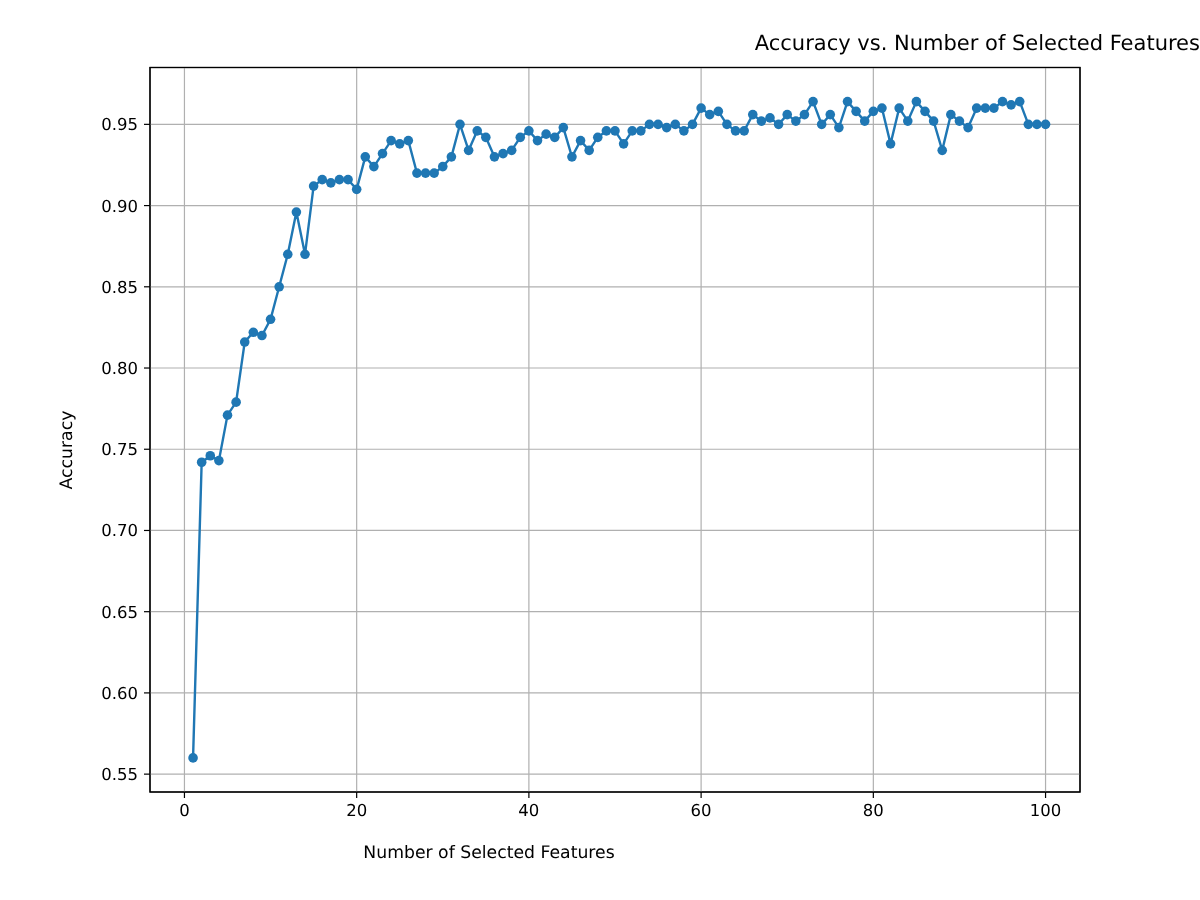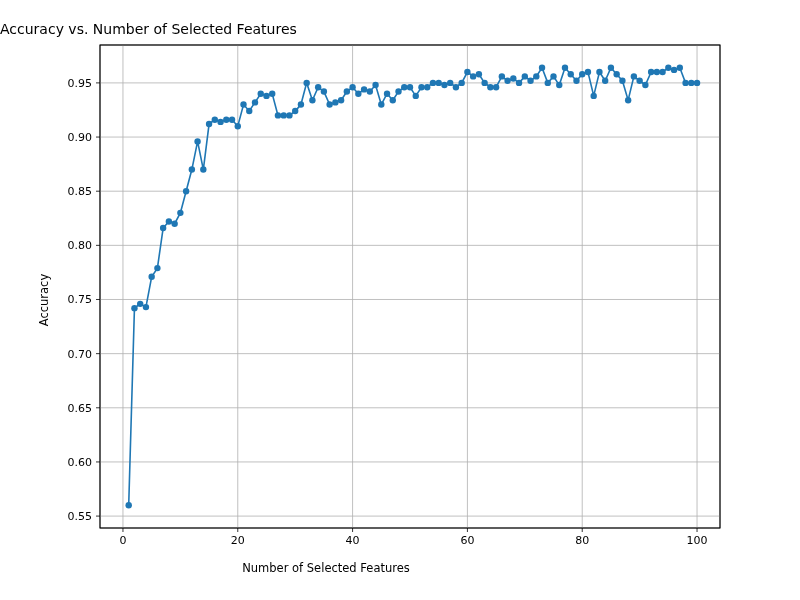--- a/index.html
+++ b/index.html
@@ -14,21 +14,21 @@
   .figure {
     position: relative;
     width: 800px;
     height: 600px;
   }
   .title {
     position: absolute;
     top: 21px;
     left: 0;
     width: 800px;
-    text-align: left;
+    text-align: right;
     font-size: 14px;
   }
   .xlabel {
     position: absolute;
     bottom: 25px;
     left: 0;
     width: 652px;
     text-align: center;
     font-size: 11.5px;
   }

